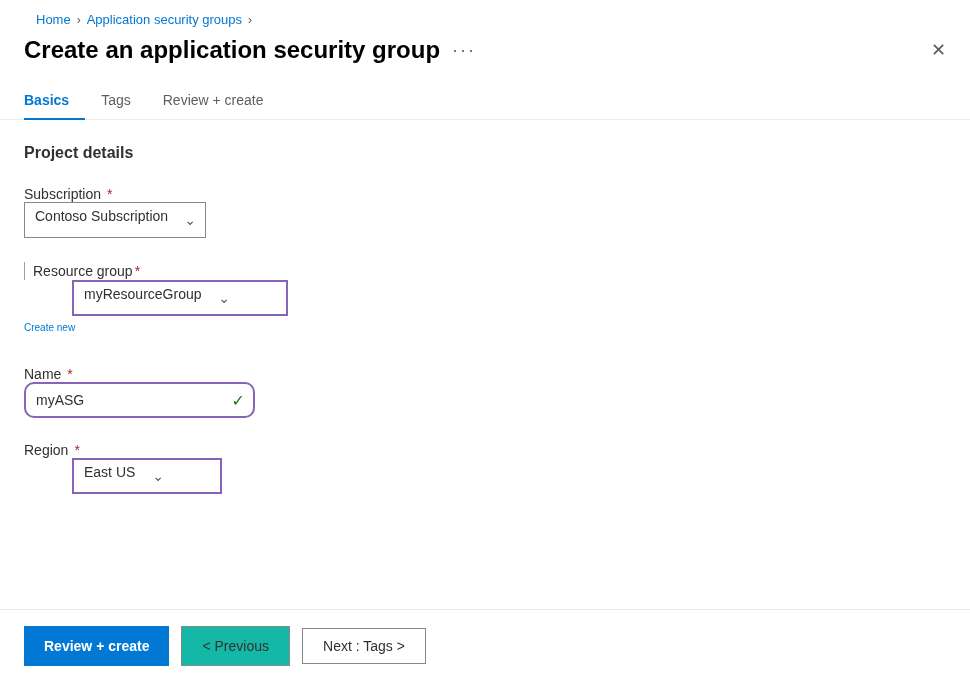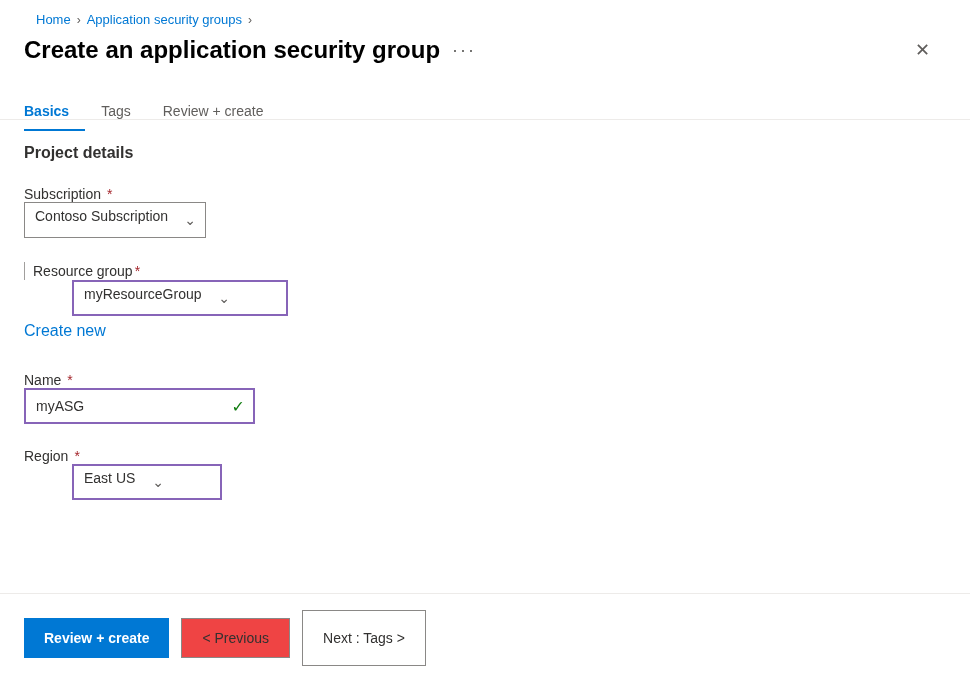--- a/index.html
+++ b/index.html
@@ -24,21 +24,21 @@
     }
     .breadcrumb a { color: #0078d4; text-decoration: none; }
     .breadcrumb-sep { color: #605e5c; font-size: 12px; }
     .breadcrumb-current { color: #0078d4; }
 
     
     .page-header {
       display: flex;
       align-items: center;
       justify-content: space-between;
-      padding: 0 36px 16px 24px;
+      padding: 0 20px 16px 24px;
     }
     .page-header-left {
       display: flex;
       align-items: center;
       gap: 12px;
     }
     .page-title {
       font-size: 24px;
       font-weight: 600;
       color: #000;
@@ -68,21 +68,21 @@
       gap: 0;
     }
     .tab {
       padding: 10px 16px 10px 0;
       margin-right: 16px;
       font-size: 14px;
       cursor: pointer;
       color: #605e5c;
       border-bottom: 2px solid transparent;
       position: relative;
-      top: 12px;
+      top: 1px;
     }
     .tab.active {
       color: #0078d4;
       border-bottom: 2px solid #0078d4;
       font-weight: 600;
     }
 
     
     .form-content {
       padding: 0 24px;
@@ -149,21 +149,21 @@
       top: 50%;
       transform: translateY(-50%);
       pointer-events: none;
       color: #605e5c;
     }
 
     .create-new-link {
       display: inline-block;
       margin-top: 6px;
       color: #0078d4;
-      font-size: 16px;
+      font-size: 10px;
       text-decoration: none;
       cursor: pointer;
     }
 
     
     .text-input-wrapper {
       position: relative;
       width: 100%;
     }
     .text-input {
@@ -171,20 +171,21 @@
       height: 36px;
       border: 1px solid #8a8886;
       padding: 4px 36px 4px 10px;
       font-size: 14px;
       color: #323130;
       outline: none;
     }
     .text-input.purple-border {
       border-color: #8764b8;
       border-width: 2px;
+      border-radius: 10px;
     }
     .input-check {
       position: absolute;
       right: 10px;
       top: 50%;
       transform: translateY(-50%);
       color: #107c10;
       font-size: 16px;
     }
 
@@ -207,37 +208,37 @@
       color: #fff;
       border: none;
       padding: 8px 20px;
       font-size: 14px;
       font-weight: 600;
       cursor: pointer;
       height: 40px;
     }
 
     .btn-secondary {
-      background: #ef4444;
+      background: #14b8a6;
       color: #323130;
       border: 1px solid #8a8886;
       padding: 8px 20px;
       font-size: 14px;
       cursor: pointer;
       height: 40px;
     }
 
     .btn-outline {
       background: #fff;
       color: #323130;
       border: 1px solid #8a8886;
       padding: 8px 20px;
       font-size: 14px;
       cursor: pointer;
-      height: 56px;
+      height: 36px;
     }
 
     .download-link {
       color: #0078d4;
       font-size: 14px;
       cursor: pointer;
       text-decoration: none;
       margin-left: auto;
     }
 

